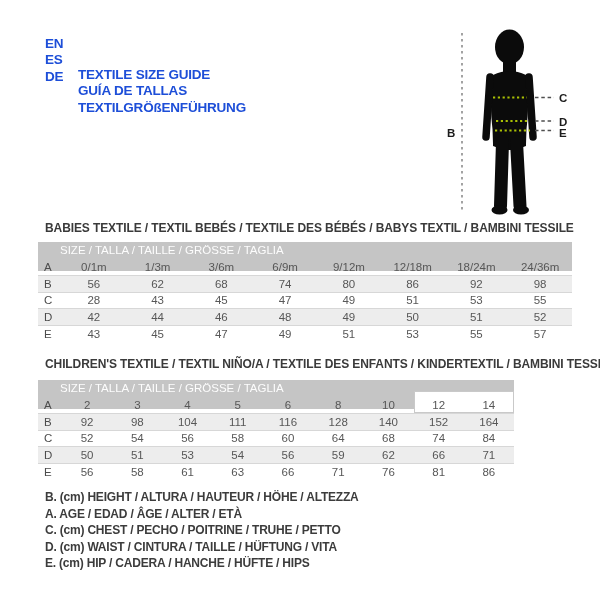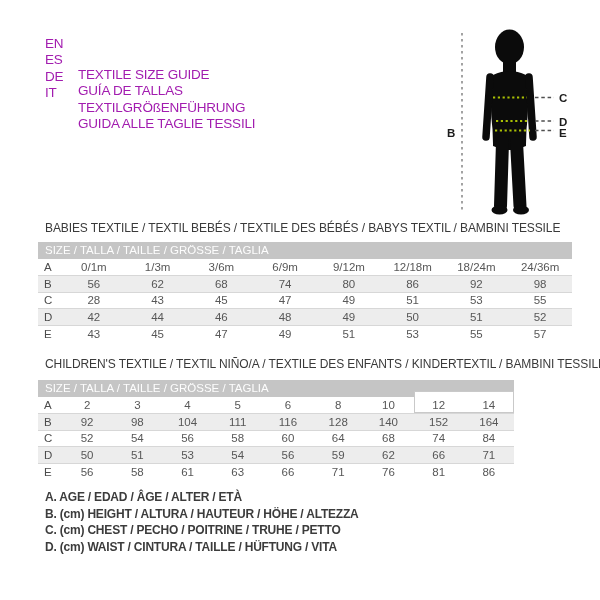--- a/index.html
+++ b/index.html
@@ -5,40 +5,40 @@
   * { margin:0; padding:0; box-sizing:border-box; }
   html,body { background:#fff; }
   .canvas {
     position:relative; width:600px; height:600px; background:#ffffff;
     font-family:"Liberation Sans", sans-serif; color:#3d3d3d; overflow:hidden;
   }
 
   
   .lang-list { position:absolute; left:45px; top:36px; }
   .lang-row { display:flex; height:16.4px; line-height:16.4px;
-              font-size:13.5px; font-weight:400; letter-spacing:-0.2px; color:#a21caf; }
+              font-size:13.5px; font-weight:700; letter-spacing:-0.2px; color:#1d4ed8; }
   .lang-code { width:33px; }
   .lang-title { white-space:nowrap;margin-top:31px; }
 
   
   .figure-svg { position:absolute; left:440px; top:10px; }
   .measure-label { font-family:"Liberation Sans", sans-serif; font-size:11.5px; font-weight:600; fill:#1c1c1c; }
 
   
-  .section-heading { position:absolute; left:45px; font-size:12px; font-weight:400;
+  .section-heading { position:absolute; left:45px; font-size:12px; font-weight:700;
                      letter-spacing:-0.1px; color:#3a3a3a; white-space:nowrap;text-align:center; }
   .babies-heading { top:221px; }
   .children-heading { top:357px; }
 
   
   .table-wrap { position:absolute; left:38px; }
   .babies-wrap { top:242px; width:534px; }
   .children-wrap { top:380px; width:476px; }
-  .size-band { position:absolute; left:0; top:0; right:0; height:17px; background:#c5c5c5;
-               color:#fdfdfd; font-size:11.5px; line-height:17px; padding-left:7px;
+  .size-band { position:absolute; left:0; top:0; right:0; height:29px; background:#c5c5c5;
+               color:#fdfdfd; font-size:11.5px; line-height:17px; padding-left:22px;
                letter-spacing:0; white-space:nowrap; z-index:0; }
   .hl-box { position:absolute; left:376px; top:11px; width:100px; height:22px;
             background:#ffffff; border:1px solid #c9c9c9; z-index:1; }
   table.size-table { position:relative; z-index:2; width:100%; margin-top:17px;
                      border-collapse:collapse; table-layout:fixed; }
   table.size-table th, table.size-table td {
     height:16.5px; font-size:11.5px; font-weight:400; color:#575757;
     text-align:center; vertical-align:middle; padding:0; }
   table.size-table th.row-letter { width:24px; text-align:left; padding-left:6px; color:#4c4c4c; }
   table.size-table tr.shaded { background:#ededed; border-top:1px solid #d7d7d7; border-bottom:1px solid #d7d7d7; }
@@ -59,24 +59,20 @@
         <span class="lang-title">TEXTILE SIZE GUIDE</span>
       </div>
       <div class="lang-row">
         <span class="lang-code">ES</span>
         <span class="lang-title">GUÍA DE TALLAS</span>
       </div>
       <div class="lang-row">
         <span class="lang-code">DE</span>
         <span class="lang-title">TEXTILGRÖßENFÜHRUNG</span>
       </div>
-      <div class="lang-row">
-        <span class="lang-code">IT</span>
-        <span class="lang-title">GUIDA ALLE TAGLIE TESSILI</span>
-      </div>
     </div>
 
   <svg class="figure-svg" width="160" height="215" viewBox="0 0 160 215">
 
     <line x1="22" y1="23" x2="22" y2="203" stroke-width="1.6" stroke-dasharray="2.5 3.5" stroke="#8c8c8c"></line>
     <text class="measure-label" x="7" y="127">B</text>
 
     <g fill="#0b0b0b">
       <ellipse cx="69.5" cy="37" rx="14.5" ry="17.5"></ellipse>
       <rect x="63" y="50" width="13" height="12"></rect>
@@ -234,19 +230,20 @@
             <td>71</td>
             <td>76</td>
             <td>81</td>
             <td>86</td>
           </tr>
         </tbody>
     </table>
   </div>
 
   <div class="legend-list">
+      <div class="legend-row">B. (cm) HEIGHT / ALTURA / HAUTEUR / HÖHE / ALTEZZA</div>
       <div class="legend-row">A. AGE / EDAD / ÂGE / ALTER / ETÀ</div>
-      <div class="legend-row">B. (cm) HEIGHT / ALTURA / HAUTEUR / HÖHE / ALTEZZA</div>
       <div class="legend-row">C. (cm) CHEST / PECHO / POITRINE / TRUHE / PETTO</div>
       <div class="legend-row">D. (cm) WAIST / CINTURA / TAILLE / HÜFTUNG / VITA</div>
+      <div class="legend-row">E. (cm) HIP / CADERA / HANCHE / HÜFTE / HIPS</div>
     </div>
 
 </div>
 
 </body></html>

